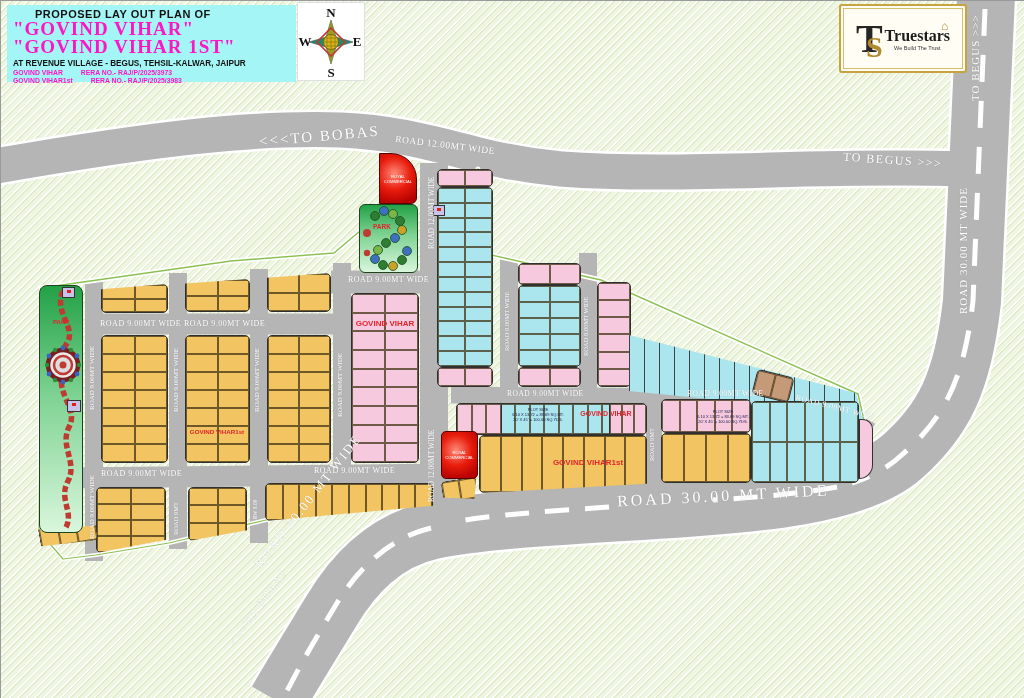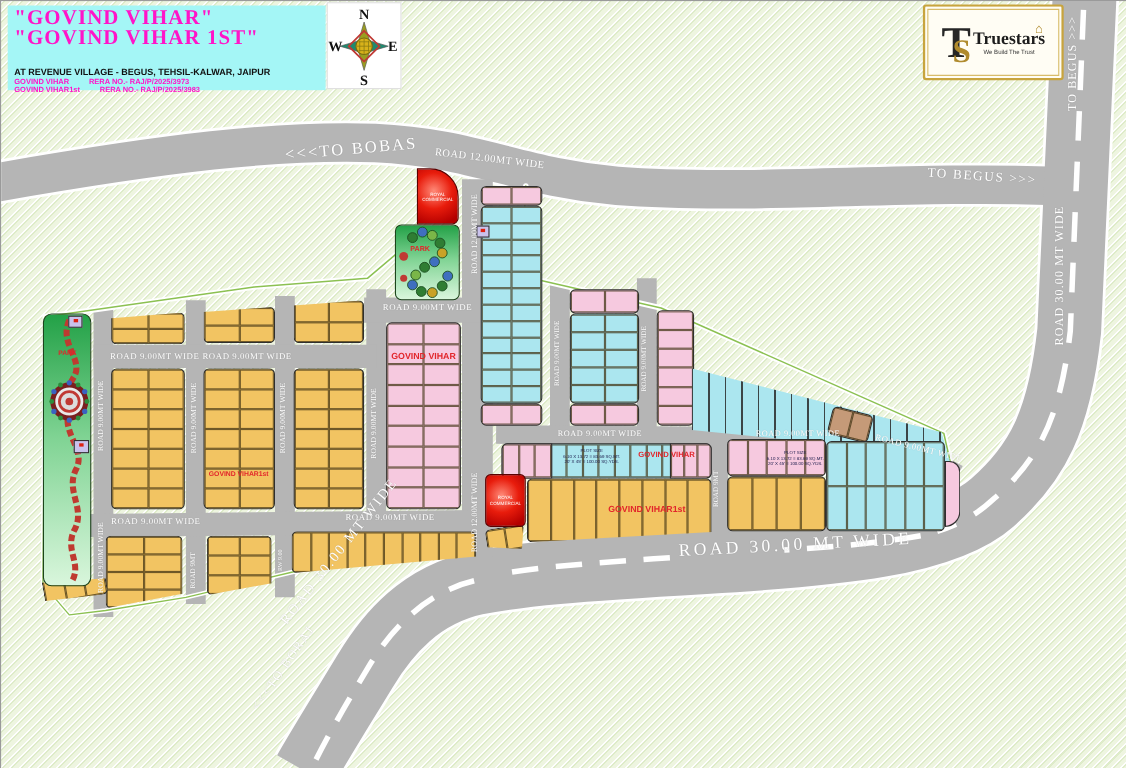--- a/index.html
+++ b/index.html
@@ -22,21 +22,21 @@
   .redblk{position:absolute;z-index:22;border:1px solid #5a0000;
     background:radial-gradient(circle at 40% 40%,#ff8a78 0%,#e81c0c 45%,#b40000 85%);
     color:#fff;font-family:"Liberation Sans",sans-serif;display:flex;align-items:center;justify-content:center;
     text-align:center;box-sizing:border-box;}
   .note{position:absolute;z-index:41;color:#1a1a4a;font-family:"Liberation Sans",sans-serif;text-align:center;line-height:1.25;white-space:nowrap;}
   
   #titleblock{position:absolute;left:6px;top:4px;width:289px;height:77px;background:#a4f6f6;z-index:60;
     padding:3px 6px;box-sizing:border-box;font-family:"Liberation Sans",sans-serif;}
   #titleblock .l1{font-size:11px;font-weight:bold;color:#111;letter-spacing:.5px;padding-left:22px;}
   #titleblock .nm{font-size:19px;line-height:18px;font-weight:bold;color:#ff14c8;font-family:"Liberation Serif",serif;letter-spacing:1px;}
-  #titleblock .addr{font-size:8.2px;font-weight:bold;color:#111;margin-top:17px;}
+  #titleblock .addr{font-size:8.2px;font-weight:bold;color:#111;margin-top:3px;}
   #titleblock .rera{font-size:6.8px;color:#ff14c8;font-weight:bold;display:flex;gap:18px;margin-top:1px;}
   #compassbox{position:absolute;left:296px;top:1px;width:66px;height:77px;background:#fff;z-index:60;border:1px solid #e0e0e0;}
   #logobox{position:absolute;left:838px;top:3px;width:128px;height:69px;background:#fffdf4;z-index:60;
     border:2px solid #c8a43e;border-radius:3px;box-shadow:inset 0 0 0 2px #fffdf4,inset 0 0 0 3px #d8bc6a;
     display:flex;align-items:center;justify-content:center;gap:2px;box-sizing:border-box;}
   #logobox .mono{font-family:"Liberation Serif",serif;font-size:40px;font-weight:bold;color:#262626;line-height:36px;position:relative;}
   #logobox .mono .s{position:absolute;left:10px;top:8px;font-size:30px;color:#b08b2e;}
   #logobox .nm{font-family:"Liberation Serif",serif;font-size:16px;font-weight:bold;color:#1c1c1c;position:relative;}
   #logobox .tg{font-size:5.5px;color:#333;font-family:"Liberation Sans",sans-serif;text-align:center;margin-top:0px;}
   #logobox .house{position:absolute;right:2px;top:-8px;color:#b08b2e;font-size:12px;}
@@ -459,20 +459,21 @@
   <div class="road-label" style="left:99px;top:318px;font-size:8px;letter-spacing:.5px;">ROAD 9.00MT WIDE</div>
   <div class="road-label" style="left:183px;top:318px;font-size:8px;letter-spacing:.5px;">ROAD 9.00MT WIDE</div>
   <div class="road-label" style="left:347px;top:274px;font-size:8px;letter-spacing:.5px;">ROAD 9.00MT WIDE</div>
   <div class="road-label" style="left:100px;top:468px;font-size:8px;letter-spacing:.5px;">ROAD 9.00MT WIDE</div>
   <div class="road-label" style="left:313px;top:465px;font-size:8px;letter-spacing:.5px;">ROAD 9.00MT WIDE</div>
   <div class="road-label" style="left:506px;top:388px;font-size:7.5px;letter-spacing:.5px;">ROAD 9.00MT WIDE</div>
   <div class="road-label" style="left:686px;top:388px;font-size:7.5px;letter-spacing:.5px;">ROAD 9.00MT WIDE</div>
   <div class="road-label" style="left:796px;top:392px;font-size:8px;transform:rotate(14deg);transform-origin:left top;letter-spacing:.5px;">ROAD 9.00MT WIDE</div>
 
   <div id="titleblock">
+    <div class="l1">PROPOSED LAY OUT PLAN OF</div>
     <div class="nm">"GOVIND VIHAR"</div>
     <div class="nm">"GOVIND VIHAR 1ST"</div>
     <div class="addr">AT REVENUE VILLAGE - BEGUS, TEHSIL-KALWAR, JAIPUR</div>
     <div class="rera">
       <span>GOVIND VIHAR</span>
       <span>RERA NO.- RAJ/P/2025/3973</span>
     </div>
     <div class="rera">
       <span>GOVIND VIHAR1st</span>
       <span>RERA NO.- RAJ/P/2025/3983</span>

